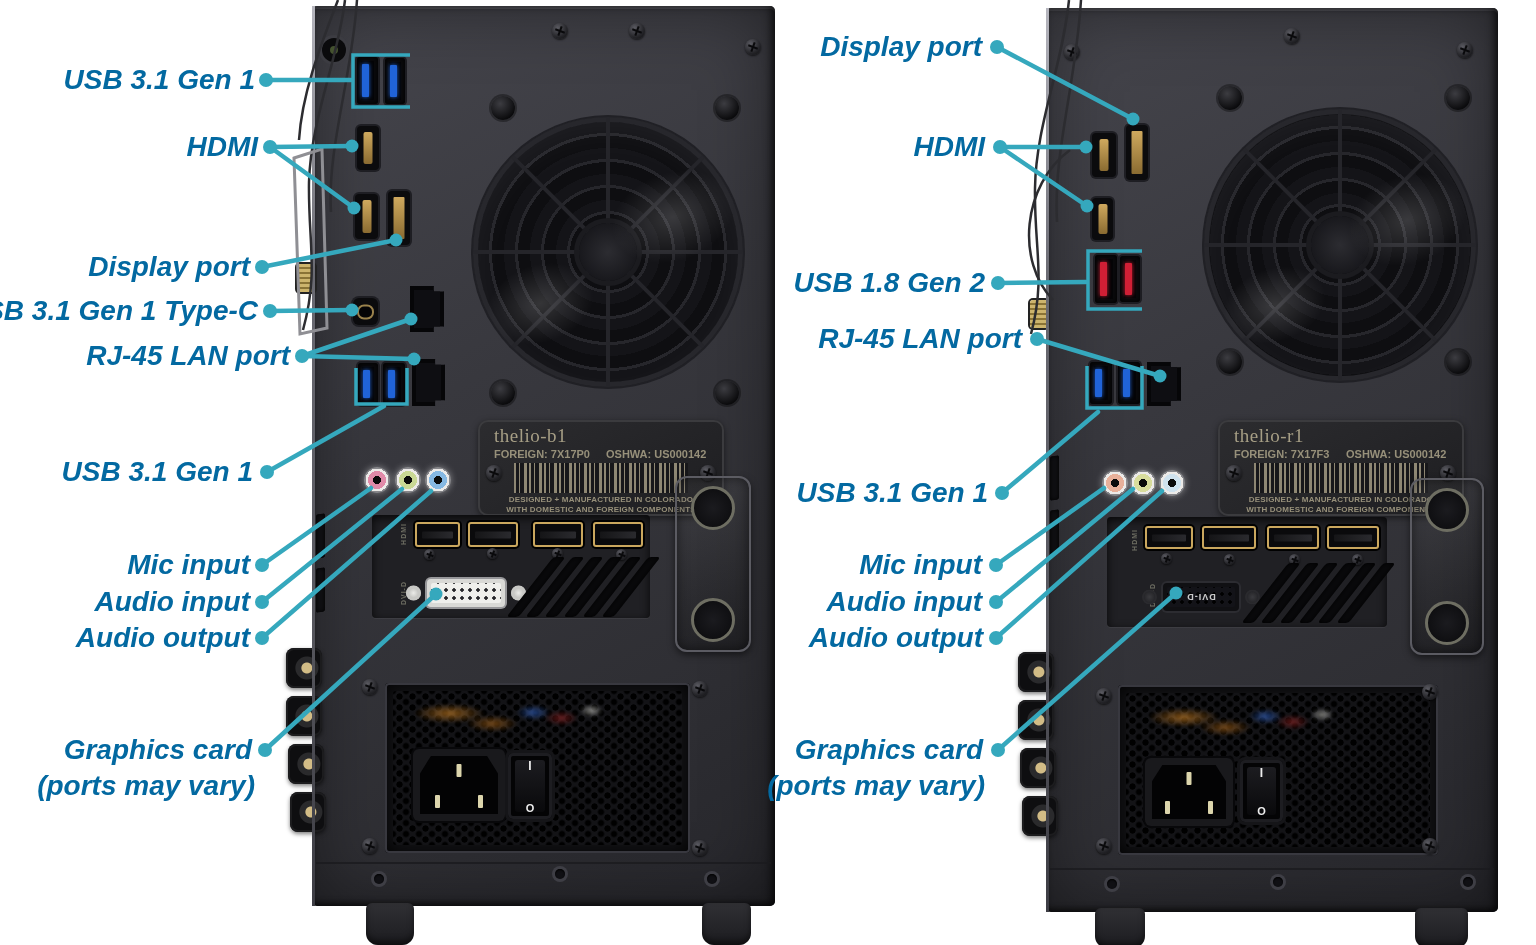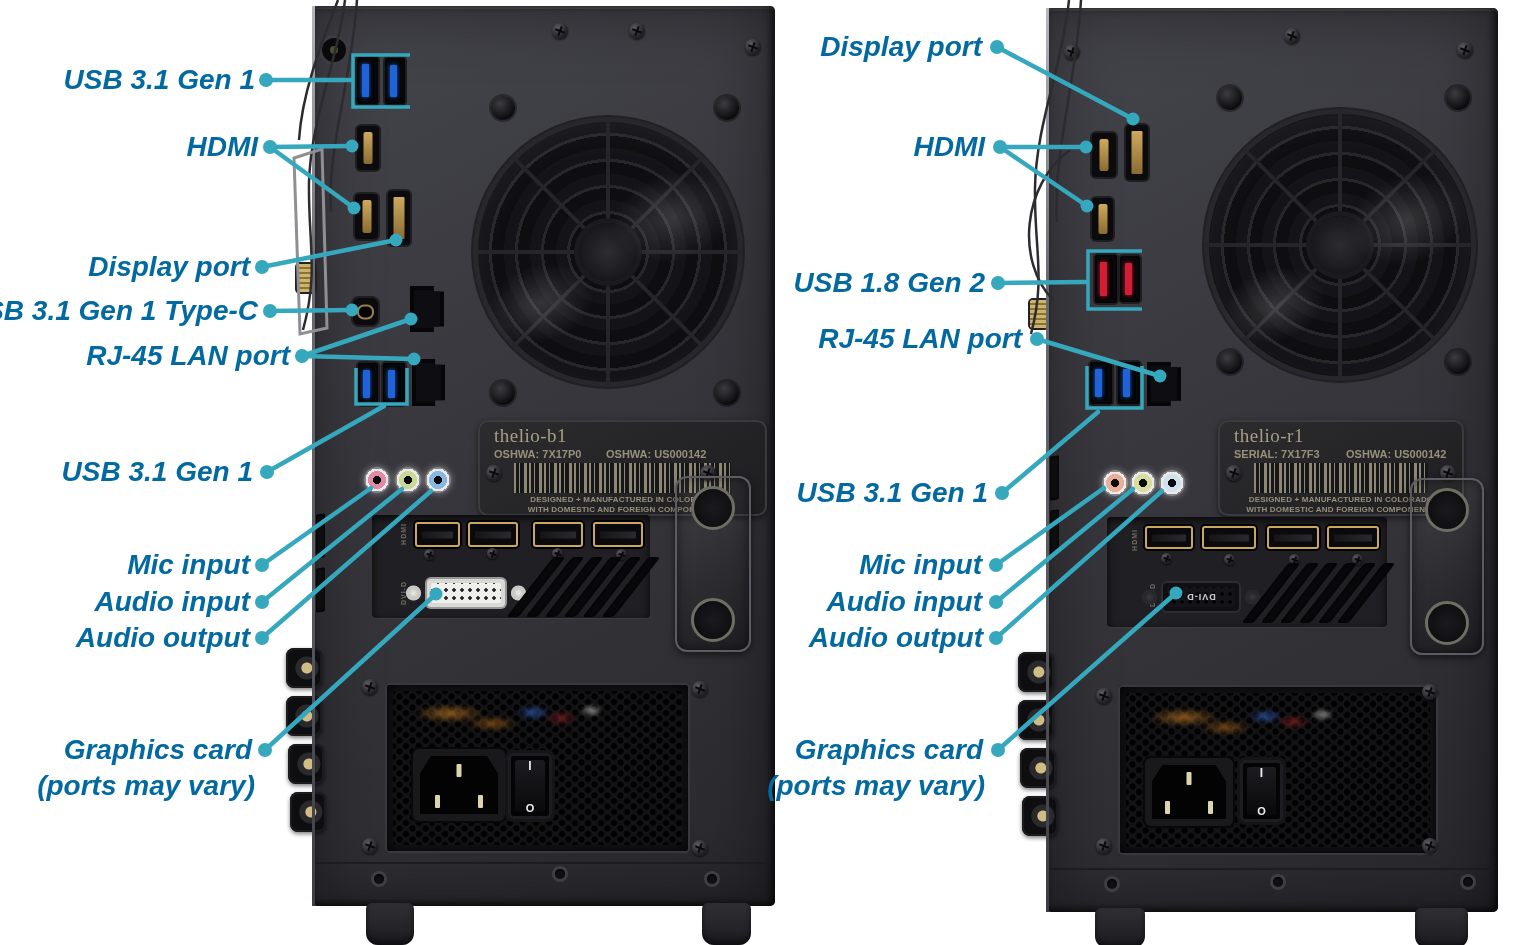--- a/index.html
+++ b/index.html
@@ -170,23 +170,23 @@
     <div class="usbc" style="left:41px;top:292px;width:25px;height:27px;"></div>
     <div class="rj45" style="left:98px;top:280px;width:34px;height:46px;"></div>
     <div class="usb" style="left:46px;top:357px;width:20px;height:42px;"></div>
     <div class="usb" style="left:71px;top:357px;width:22px;height:42px;"></div>
     <div class="rj45" style="left:100px;top:353px;width:33px;height:47px;"></div>
 
     <div class="jack" style="left:52px;top:461px;--c:#e08aa8;"></div>
     <div class="jack" style="left:83px;top:461px;--c:#c9d894;"></div>
     <div class="jack" style="left:113px;top:461px;--c:#86b8e2;"></div>
 
-    <div class="plate" style="left:166px;top:414px;width:289px;height:96px;">
+    <div class="plate" style="left:166px;top:414px;width:246px;height:96px;">
       <div class="model">thelio-b1</div>
-      <div class="serial">OSHWA: 7X17P0</div>
+      <div class="serial">FOREIGN: 7X17P0</div>
       <div class="oshwa">OSHWA: US000142</div>
       <div class="bar"></div>
       <div class="screw" style="left:8px;top:45px;"></div>
       <div class="screw" style="left:222px;top:45px;"></div>
       <div class="made" style="top:75px;">DESIGNED + MANUFACTURED IN COLORADO</div>
       <div class="made" style="top:85px;">WITH DOMESTIC AND FOREIGN COMPONENTS</div>
     </div>
 
     <div class="recess" style="left:60px;top:509px;width:278px;height:103px;">
       <div class="tagv" style="left:28px;top:8px;">HDMI</div>
@@ -279,21 +279,21 @@
     <div class="usb" style="left:44px;top:354px;width:22px;height:42px;"></div>
     <div class="usb" style="left:72px;top:354px;width:22px;height:42px;"></div>
     <div class="rj45" style="left:101px;top:354px;width:34px;height:44px;"></div>
 
     <div class="jack" style="left:56px;top:462px;--c:#e8b09a;"></div>
     <div class="jack" style="left:84px;top:462px;--c:#d8dc9c;"></div>
     <div class="jack" style="left:113px;top:462px;--c:#cfe2ee;"></div>
 
     <div class="plate" style="left:172px;top:412px;width:246px;height:96px;">
       <div class="model">thelio-r1</div>
-      <div class="serial">SERIAL: 7X17F3</div>
+      <div class="serial">FOREIGN: 7X17F3</div>
       <div class="oshwa">OSHWA: US000142</div>
       <div class="bar"></div>
       <div class="screw" style="left:8px;top:45px;"></div>
       <div class="screw" style="left:222px;top:45px;"></div>
       <div class="made" style="top:75px;">DESIGNED + MANUFACTURED IN COLORADO</div>
       <div class="made" style="top:85px;">WITH DOMESTIC AND FOREIGN COMPONENTS</div>
     </div>
 
     <div class="recess" style="left:61px;top:509px;width:280px;height:110px;">
       <div class="tagv" style="left:24px;top:12px;">HDMI</div>

